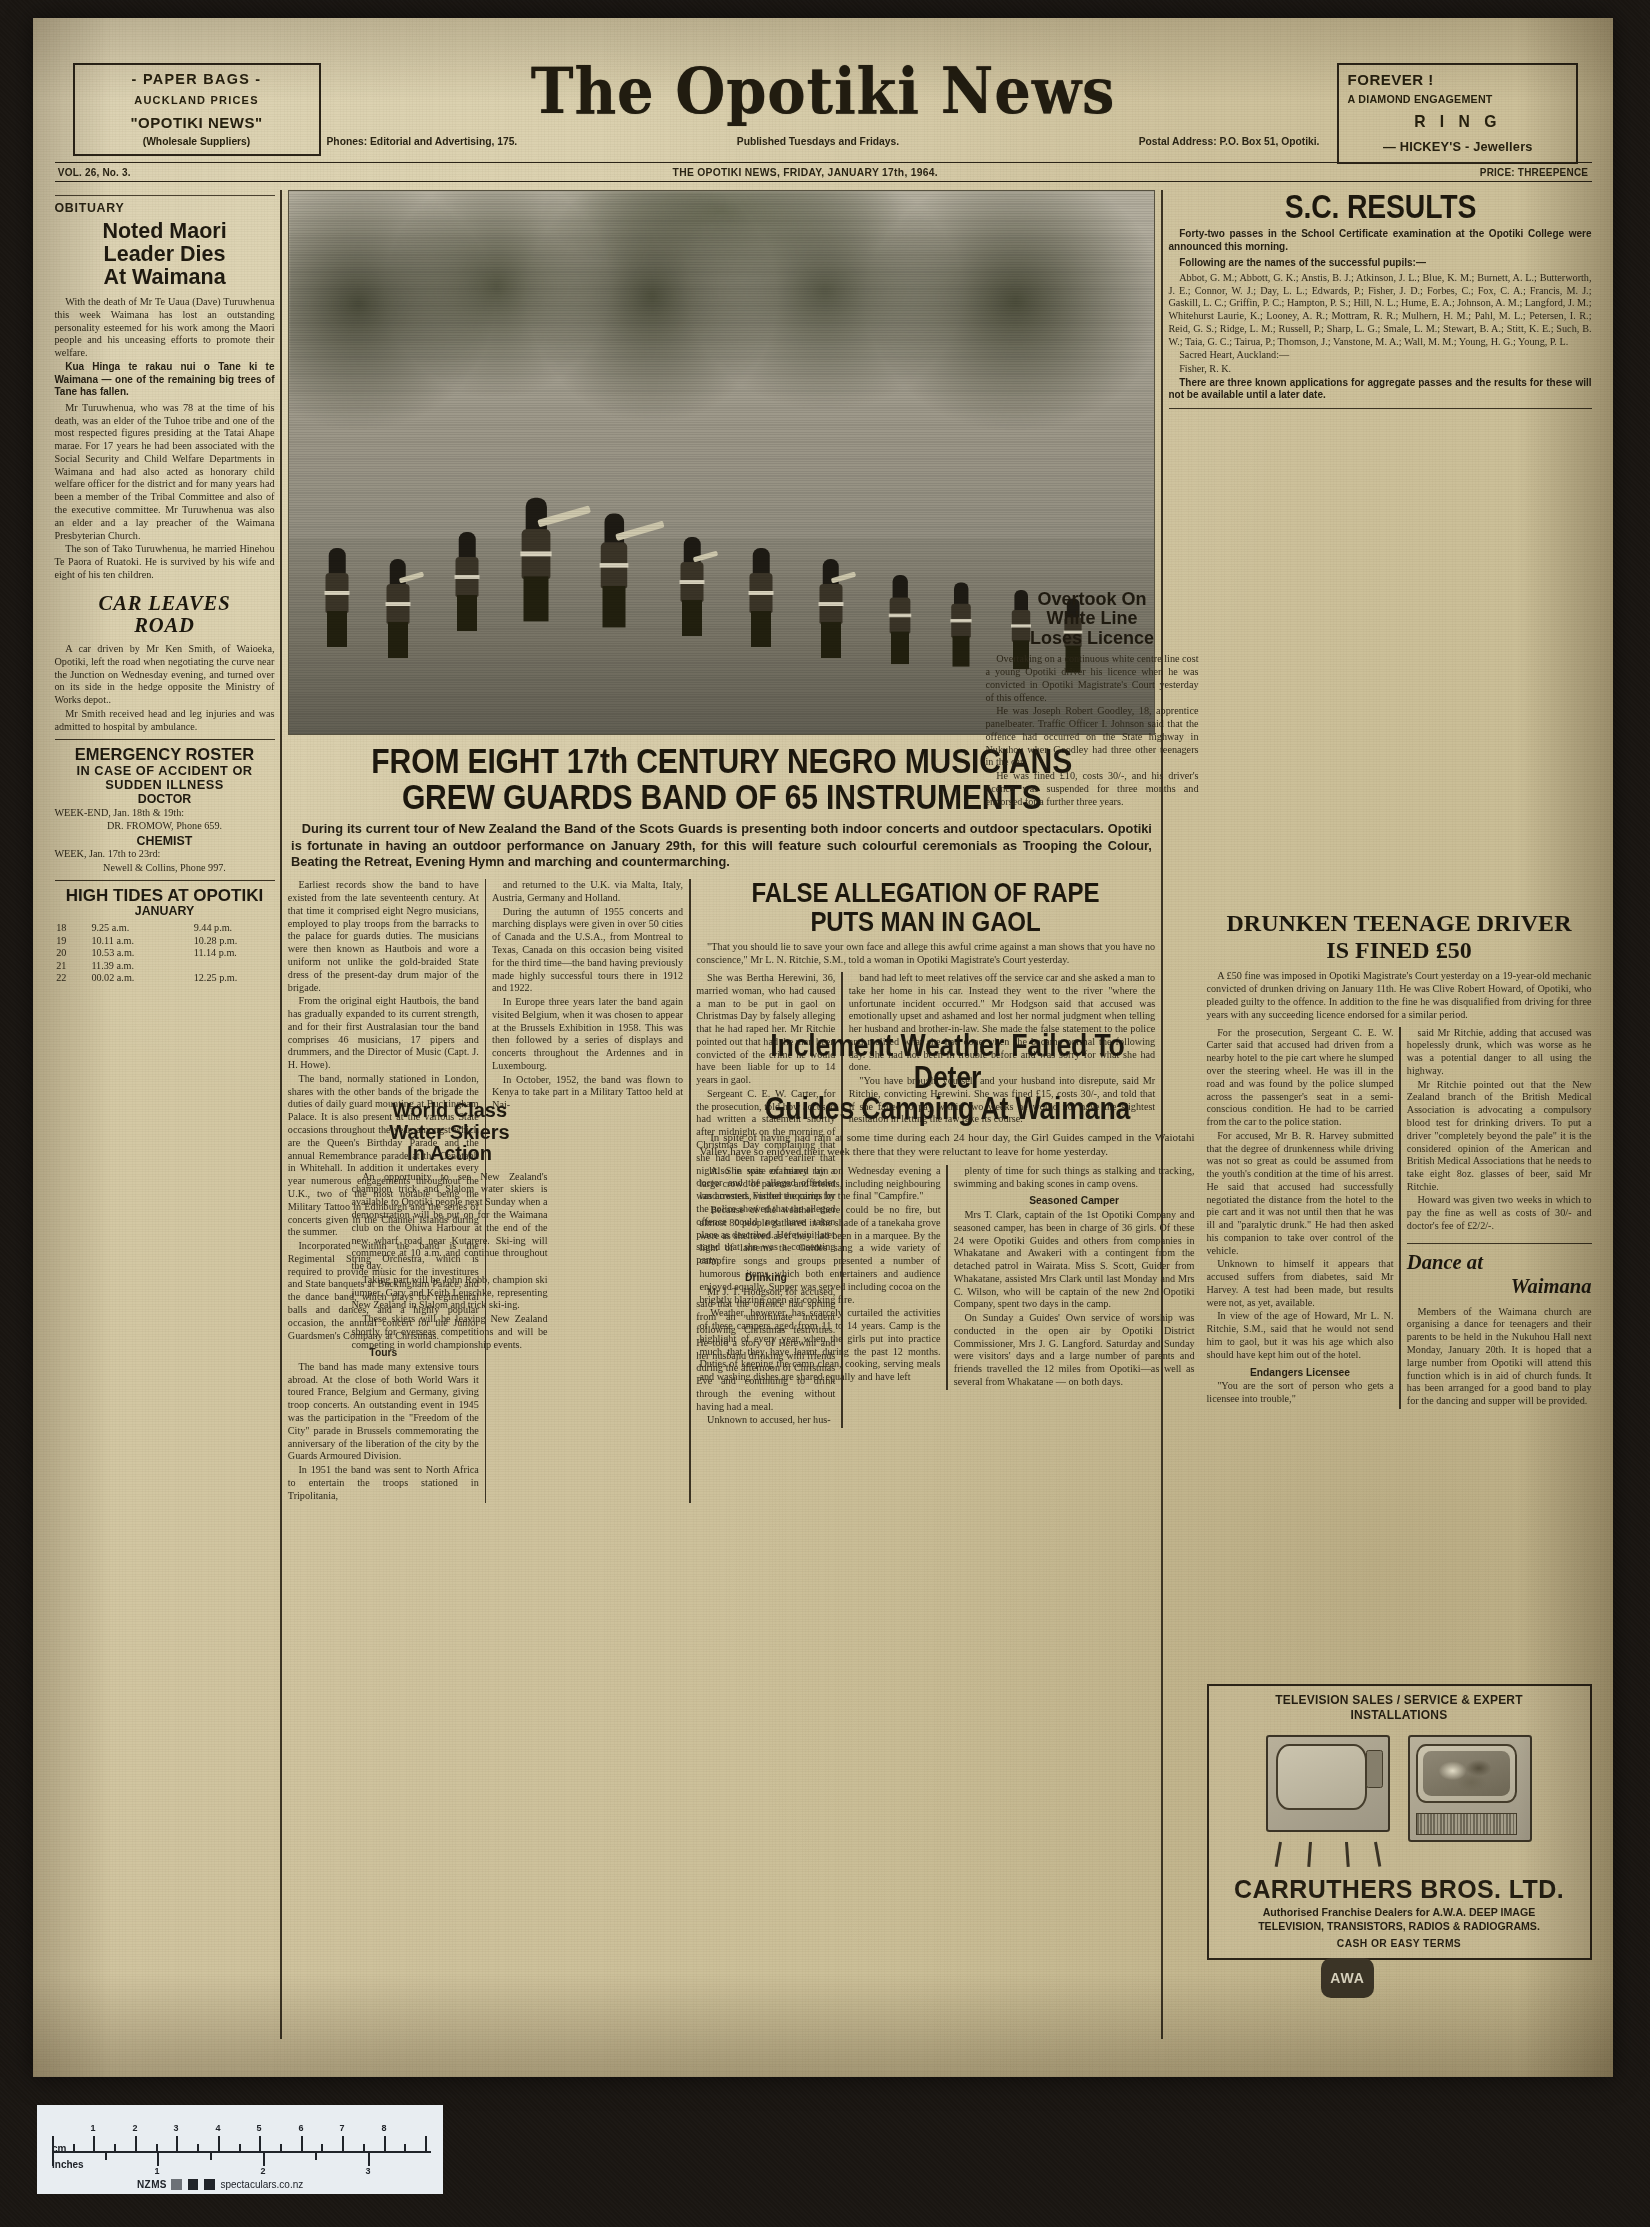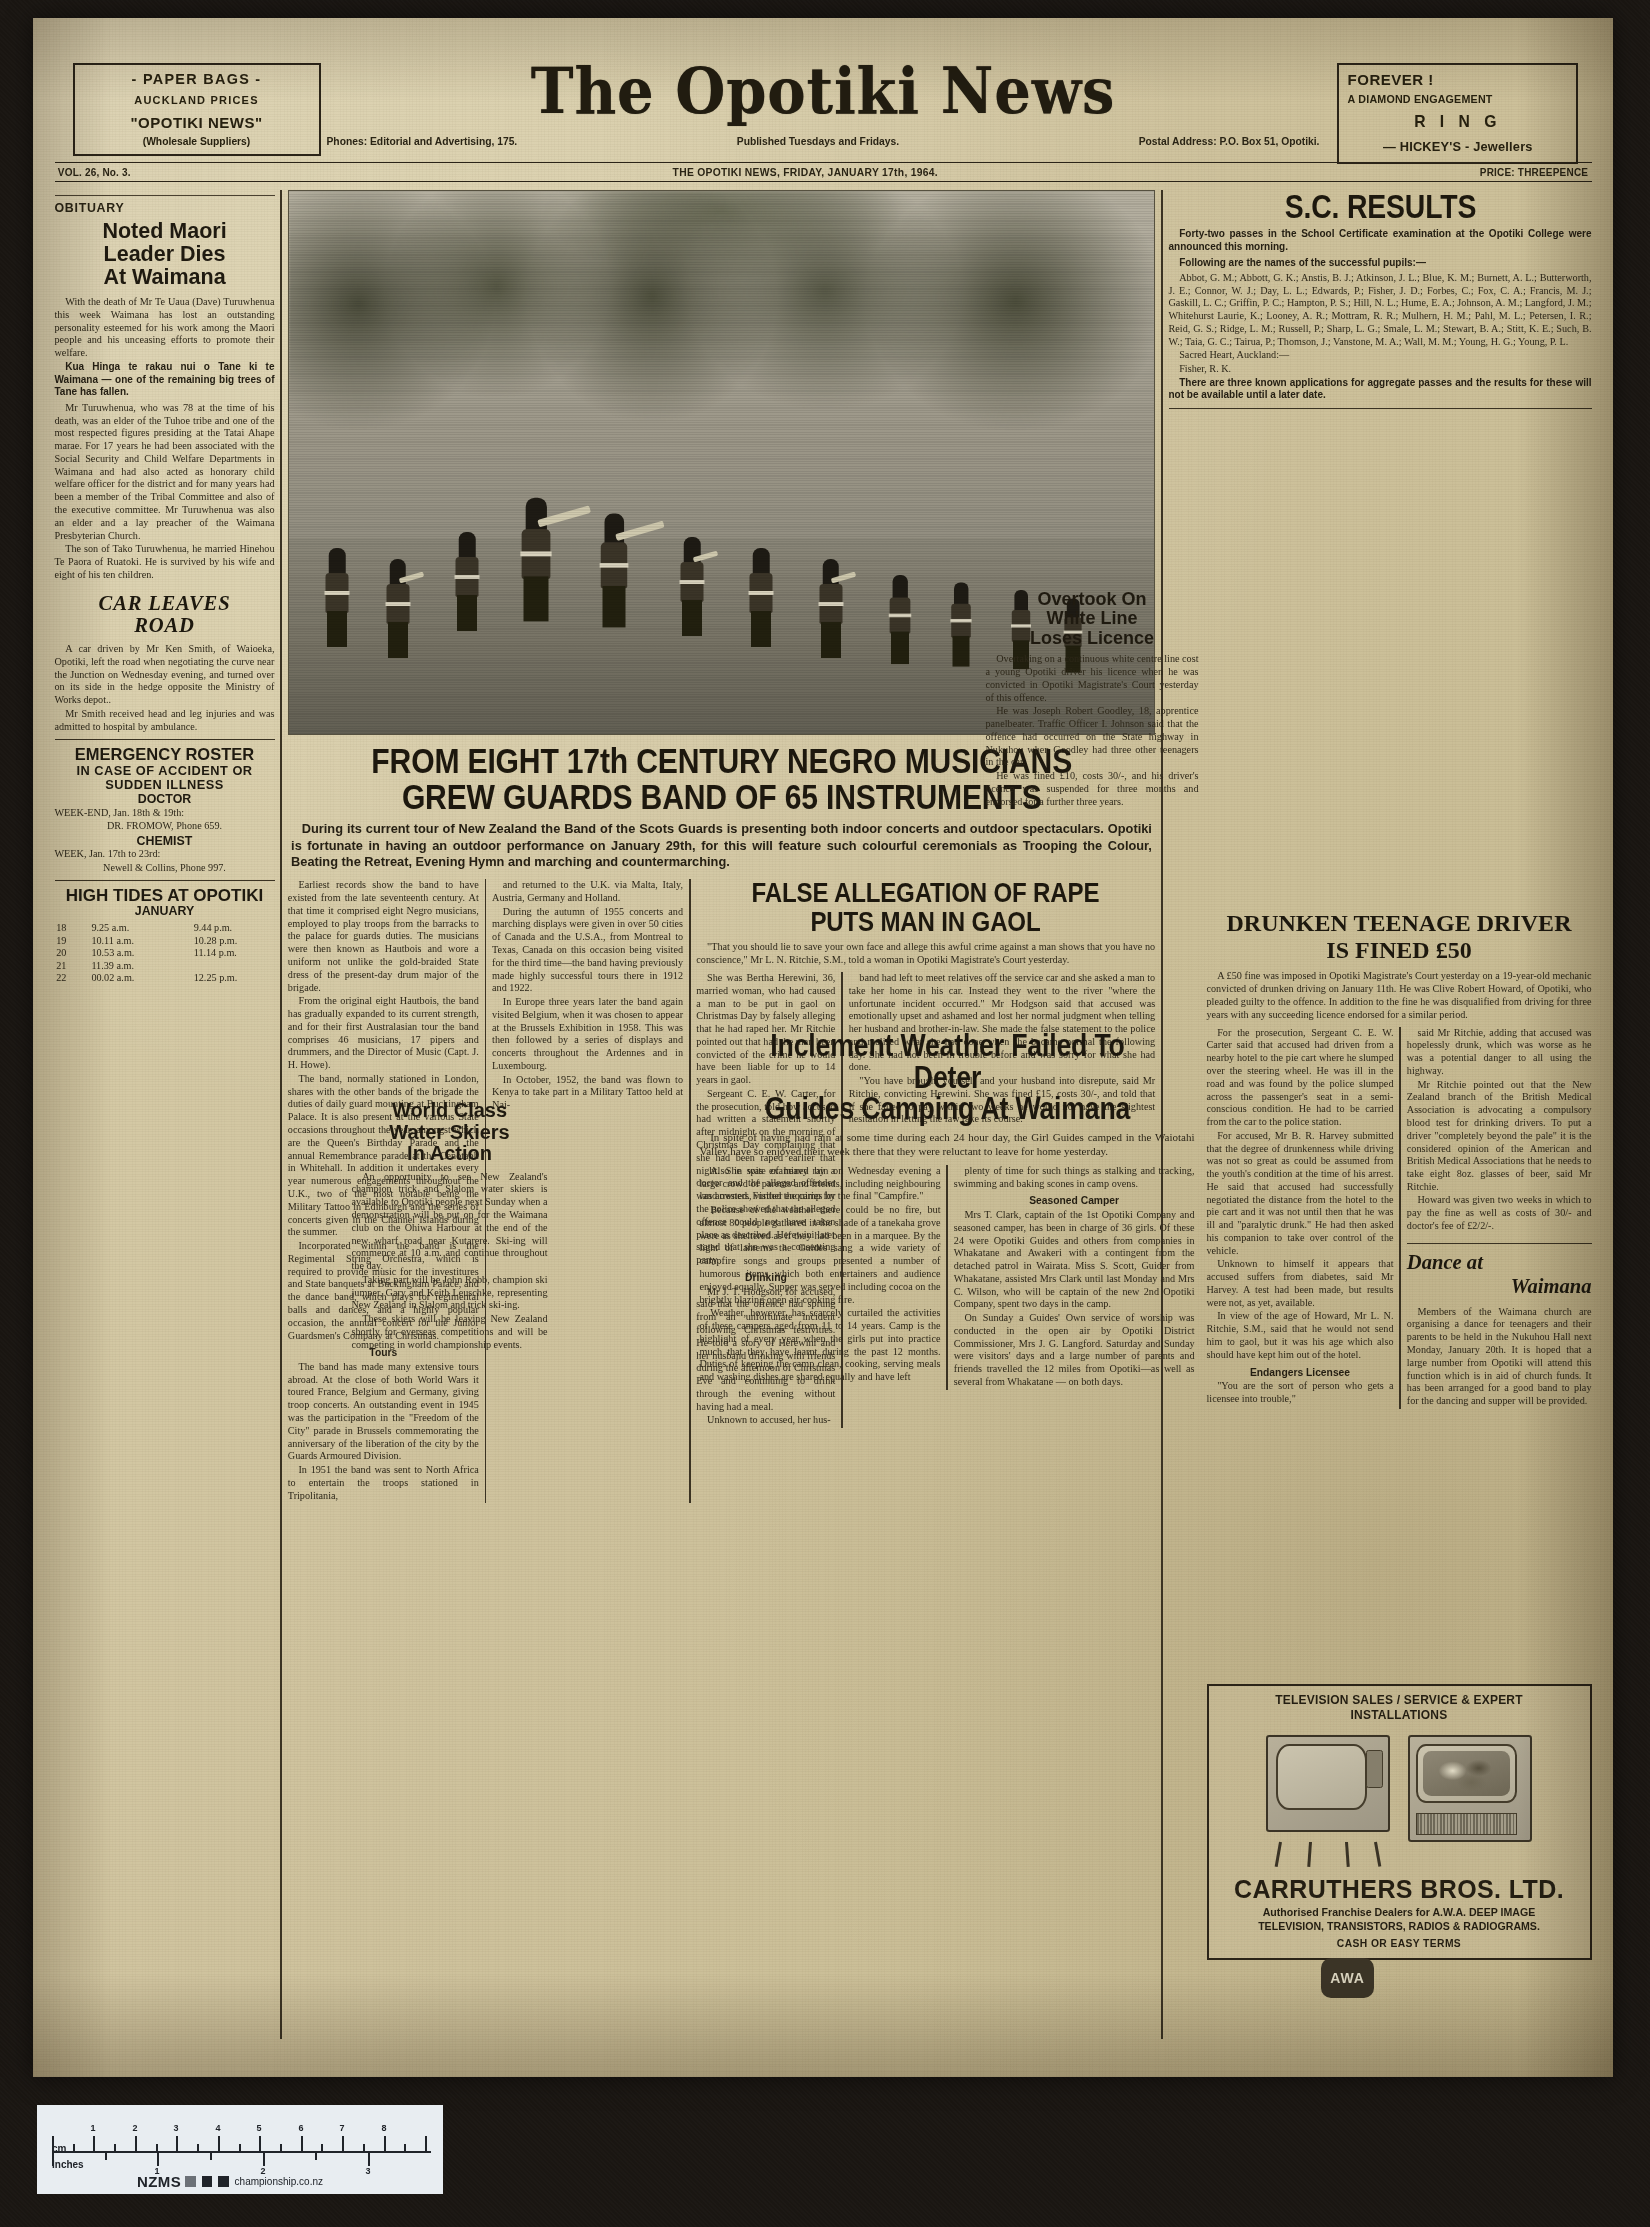--- a/index.html
+++ b/index.html
@@ -296,21 +296,21 @@
   .tick.in-minor{ height:6.6px; top:30px; }
   .cm-num{ position:absolute; top:0px; font-size:9px; font-weight:bold; color:#20242a; transform:translateX(-2.5px); }
   .in-num{ position:absolute; top:43px; font-size:9px; font-weight:bold; color:#20242a; transform:translateX(-2.5px); }
   #lbl-cm{ position:absolute; left:0; top:20px; font-size:10px; font-weight:bold; color:#20242a; }
   #lbl-in{ position:absolute; left:0; top:36px; font-size:10px; font-weight:bold; color:#20242a; }
   #nzms{
     position:absolute; left:68px; bottom:4.1px;
     display:flex; align-items:center; gap:4.1px;
     font-size:10.3px; color:#20242a;
   }
-  #nzms .mark{ font-weight:bold; letter-spacing:0.4px; font-size:15px;padding-left:32px; }
+  #nzms .mark{ font-weight:bold; letter-spacing:0.4px; font-size:10px;padding-left:32px; }
   #nzms .sq{ display:inline-block; width:10.7px; height:10.7px; background:#20242a; margin-right:1.7px;}
   #nzms .sq:nth-child(2){ background:#6c7177; }
   #nzms .url{ font-size:10px; }
 </style>
 </head>
 <body>
 
 <div id="scan-backdrop"></div>
 
 <div id="newspaper-page">
@@ -793,16 +793,16 @@
         <div class="tick in-minor" style="left: 263px;"></div>
         <div class="tick in-major" style="left: 316px;"></div>
         <div class="in-num" style="left: 316px;">3</div>
       </div>
   </div>
   <div id="nzms">
     <span class="mark">NZMS</span>
     <span class="sq"></span>
     <span class="sq"></span>
     <span class="sq"></span>
-    <span class="url">championship.co.nz</span>
+    <span class="url">spectaculars.co.nz</span>
   </div>
 </div>
 
 
 </body></html>

